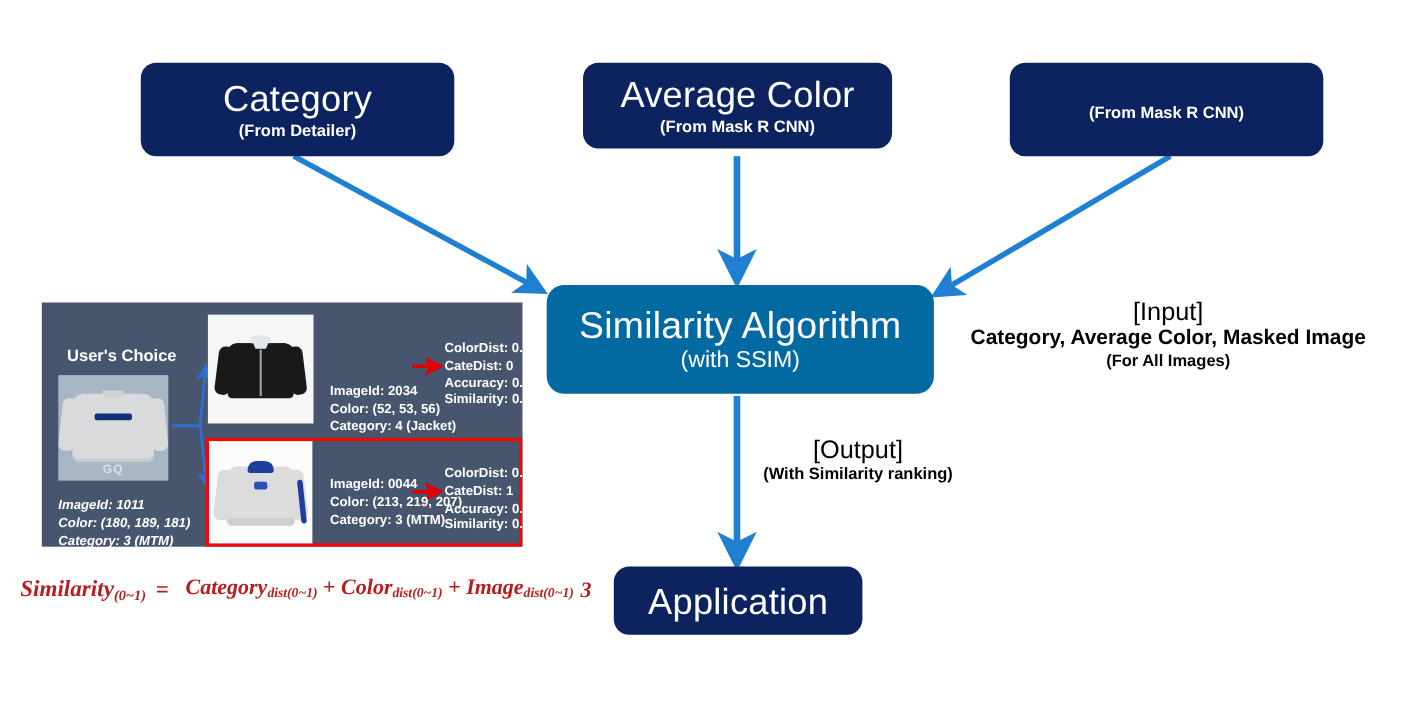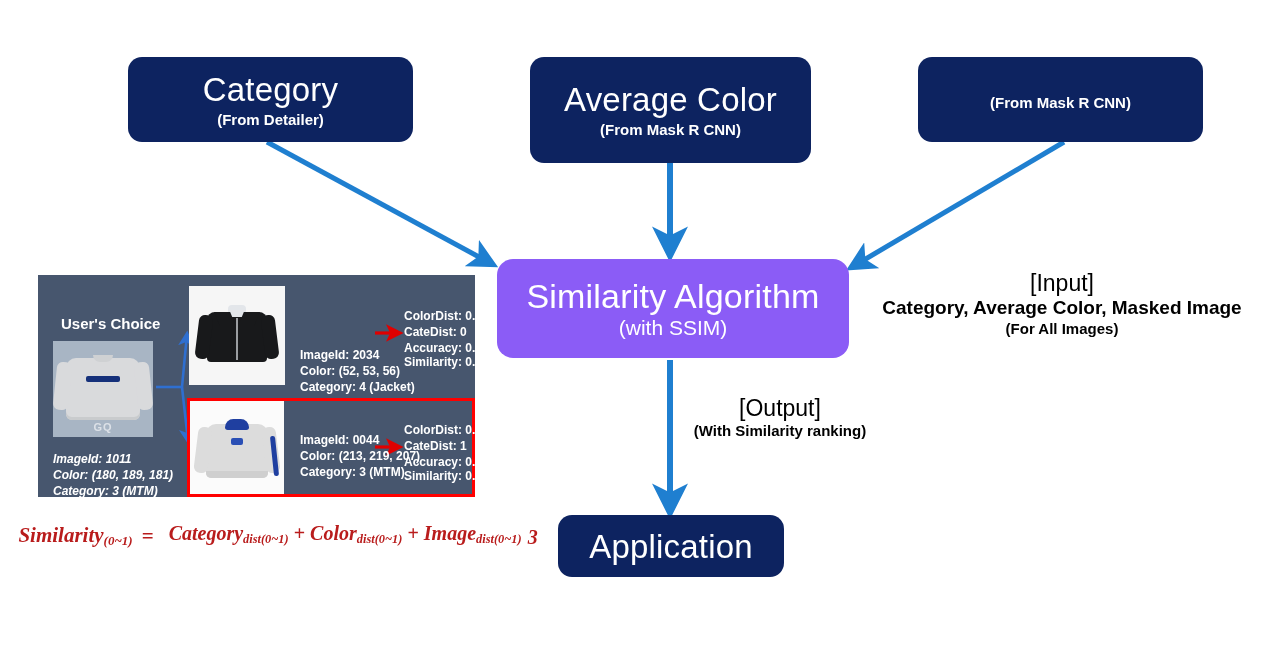--- a/index.html
+++ b/index.html
@@ -41,24 +41,24 @@
     letter-spacing: 0.2px;
     white-space: nowrap;
   }
   .node .sub {
     font-size: 15px;
     font-weight: 700;
     margin-top: 6px;
     white-space: nowrap;
   }
   .node.navy { background: #0d2360; }
-  .node.red  { background: #8b5cf6; }
+  .node.red  { background: #0369a1; }
 
   #node-category { left: 128px; top: 57px;  width: 285px; height: 85px; }
-  #node-avgcolor { left: 530px; top: 57px;  width: 281px; height: 106px; justify-content: center; }
+  #node-avgcolor { left: 530px; top: 57px;  width: 281px; height: 78px; justify-content: center; }
   #node-masked   { left: 918px; top: 57px;  width: 285px; height: 85px; }
   #node-similarity {
     left: 497px; top: 259px; width: 352px; height: 99px;
     border-radius: 16px;
   }
   #node-similarity .title { font-size: 34px; }
   #node-similarity .sub   { font-size: 21px; font-weight: 400; margin-top: 4px; }
   #node-application { left: 558px; top: 515px; width: 226px; height: 62px; }
   #node-application .title { font-size: 33px; }
 

